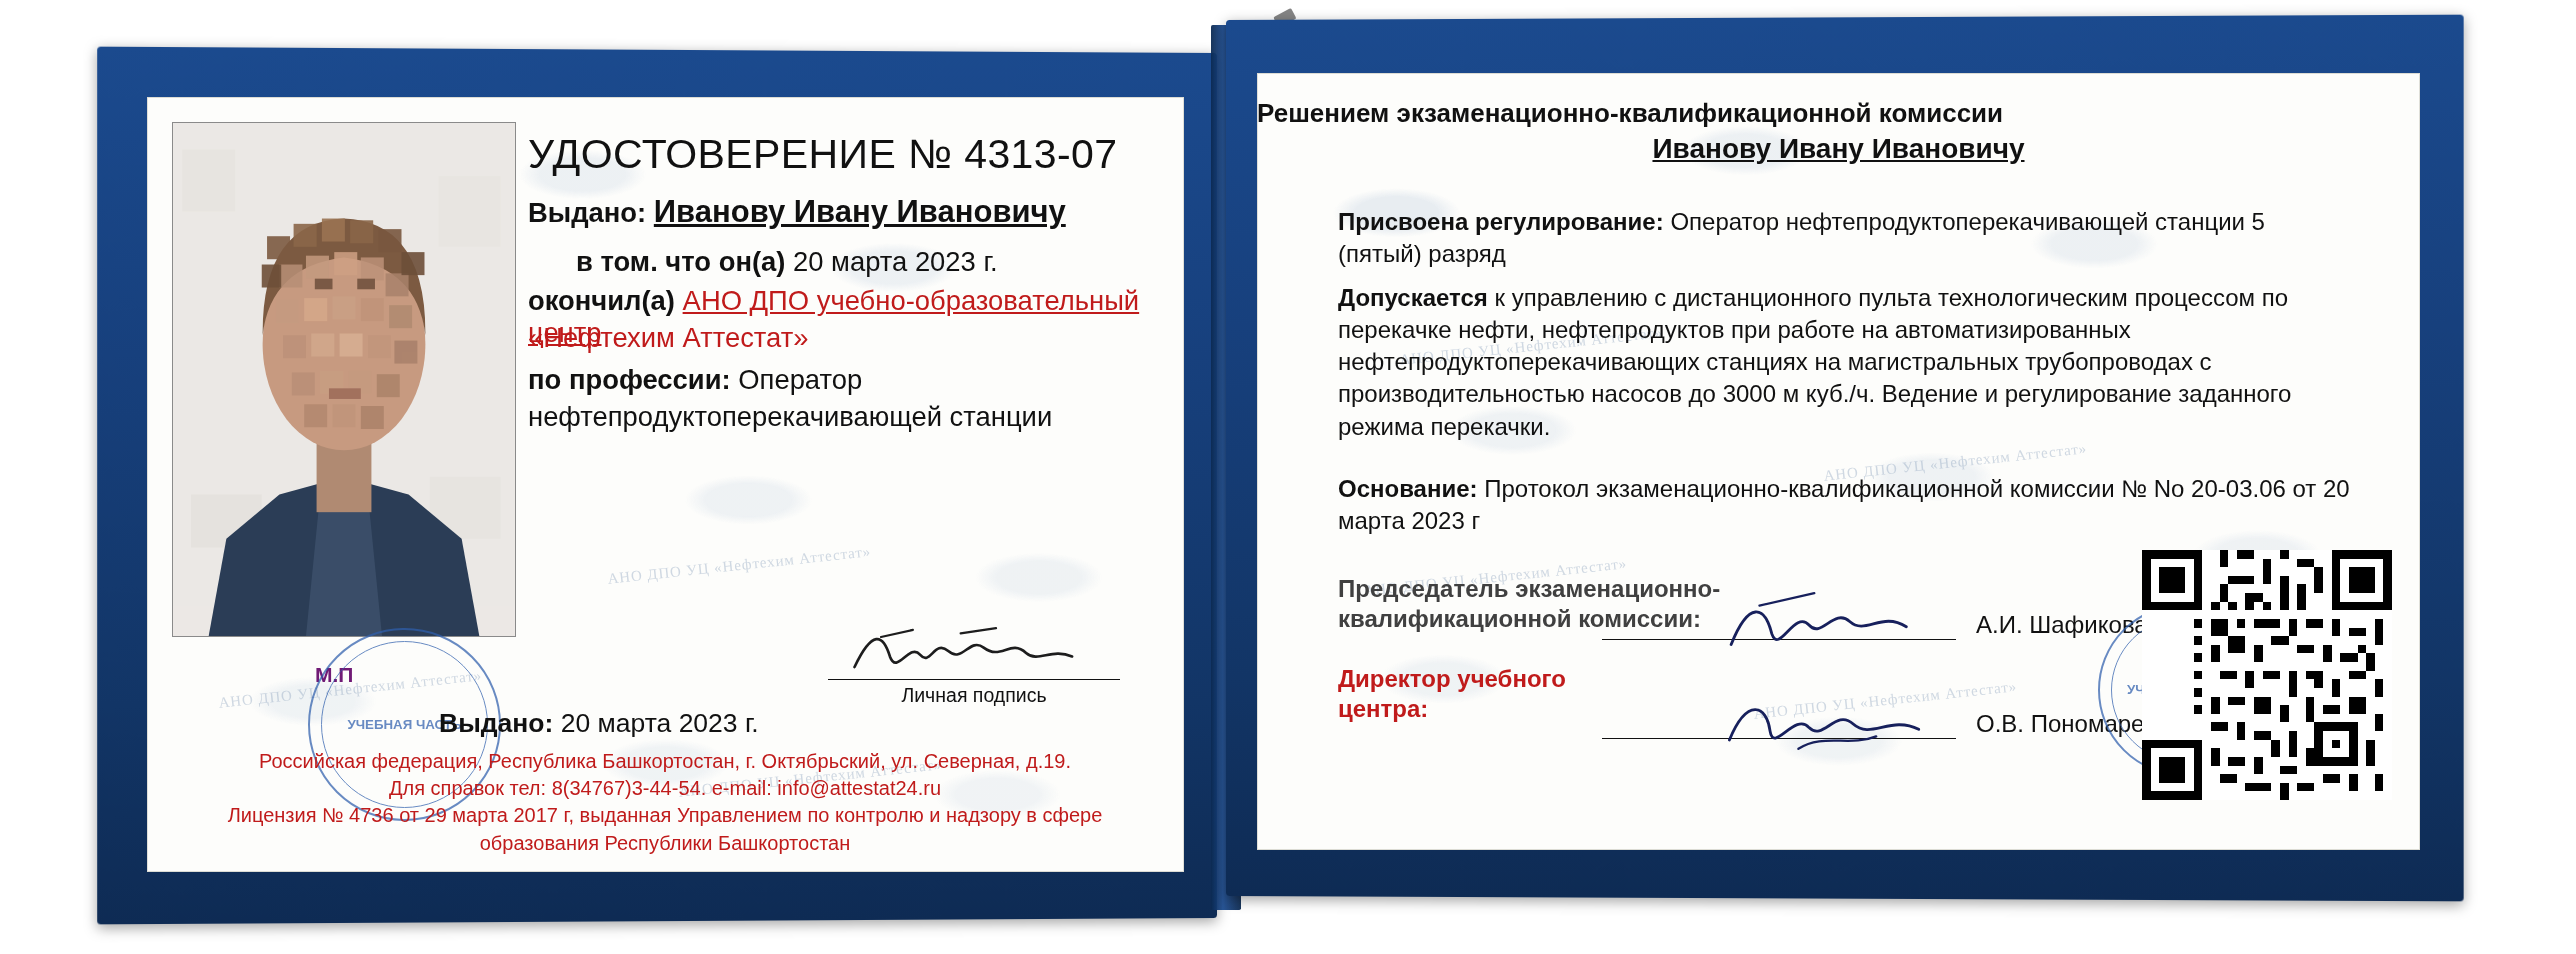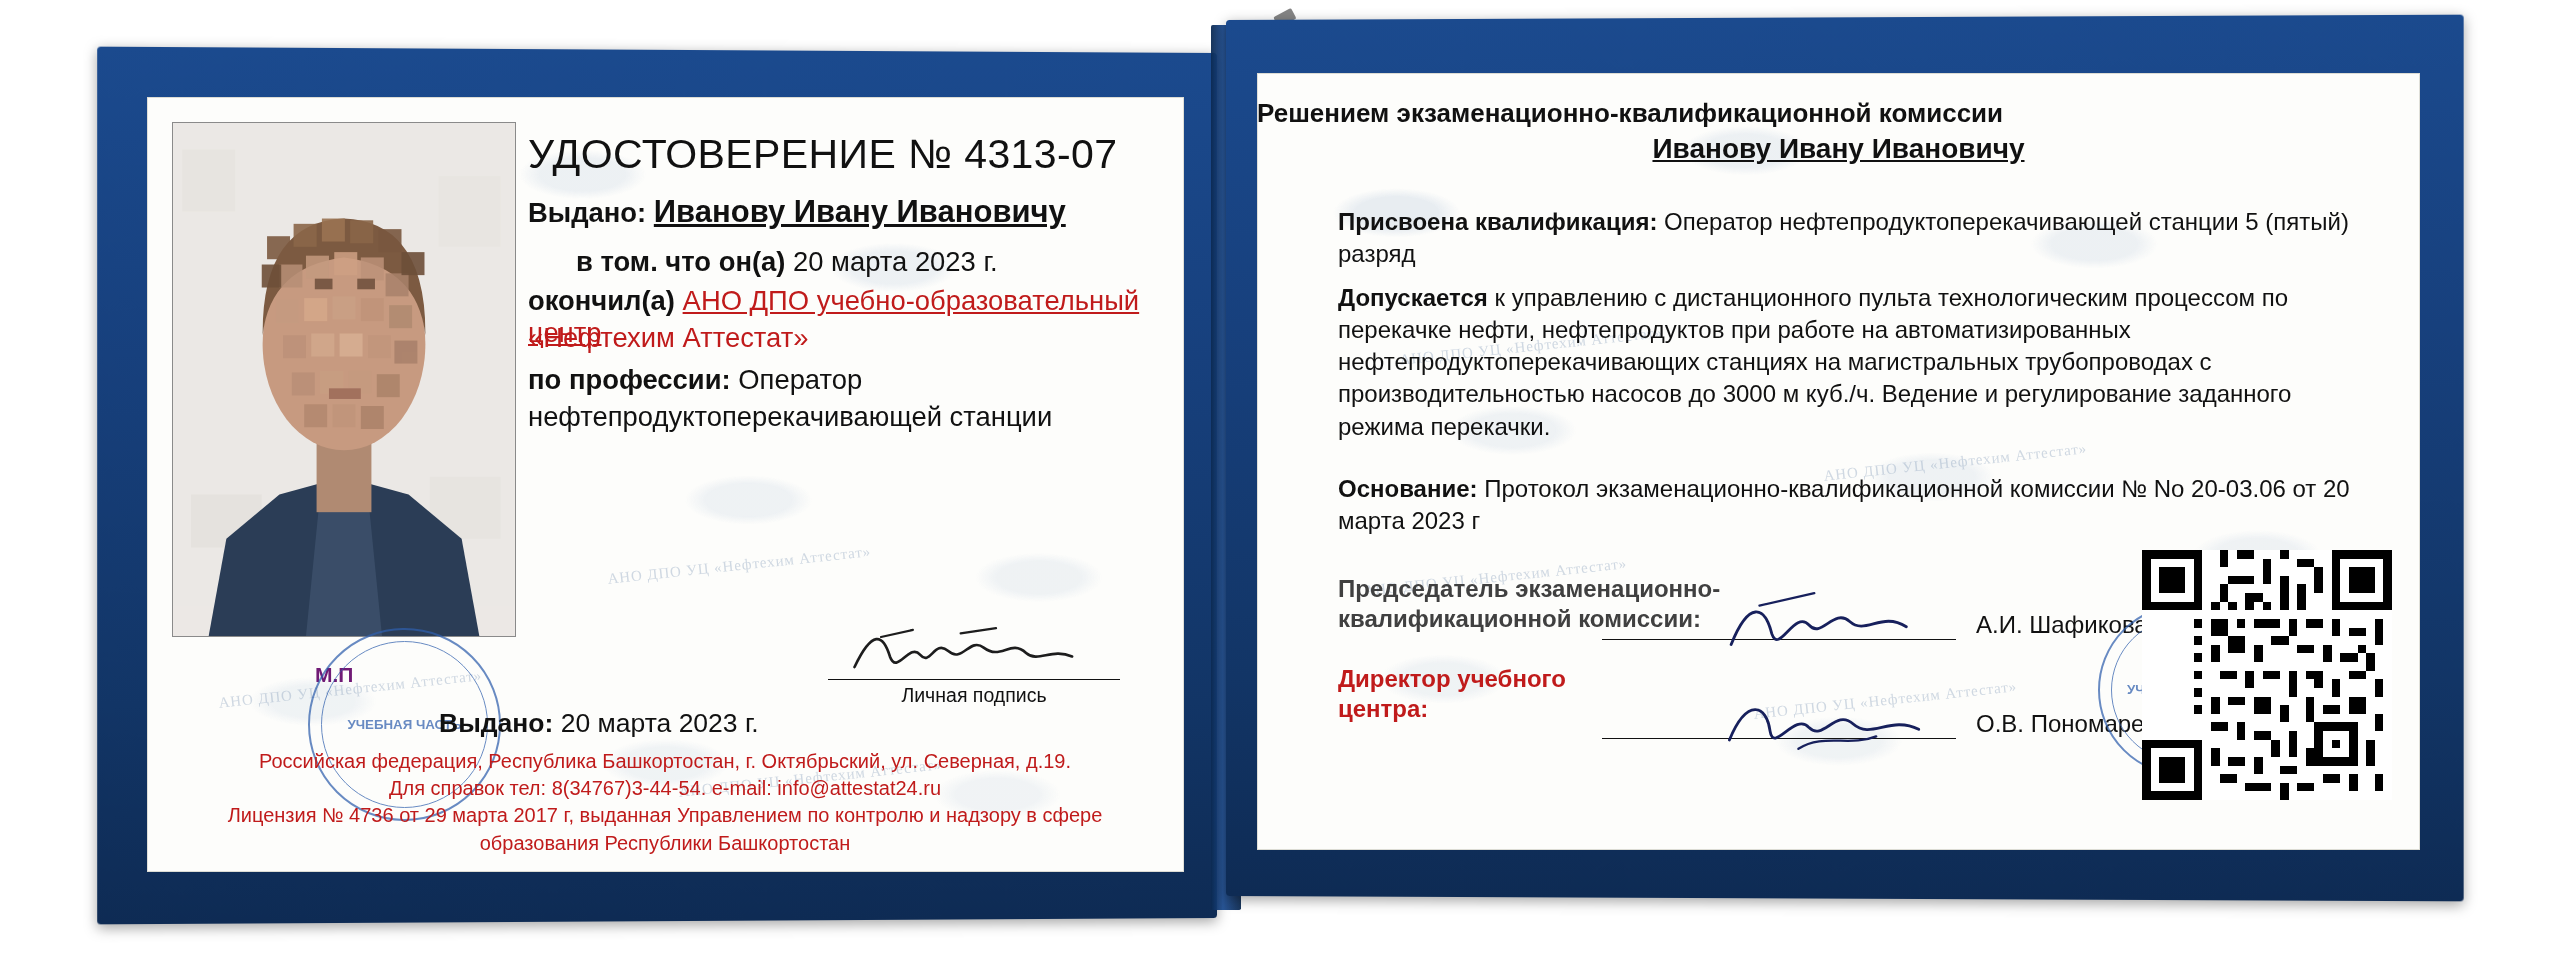--- a/index.html
+++ b/index.html
@@ -259,21 +259,21 @@
     <div class="watermark"></div>
     <div class="wm-text" style="left:142px;top:265px;">АНО ДПО УЦ «Нефтехим Аттестат»</div>
     <div class="wm-text" style="left:566px;top:381px;">АНО ДПО УЦ «Нефтехим Аттестат»</div>
     <div class="wm-text" style="left:106px;top:496px;">АНО ДПО УЦ «Нефтехим Аттестат»</div>
     <div class="wm-text" style="left:496px;top:619px;">АНО ДПО УЦ «Нефтехим Аттестат»</div>
 
     <div class="r-head">Решением экзаменационно-квалификационной комиссии</div>
     <div class="r-name">Иванову Ивану Ивановичу</div>
 
     <div class="r-para" style="top:133px;">
-      <span class="bold">Присвоена квалификация:</span>
+      <span class="bold">Присвоена регулирование:</span>
       <span>Оператор нефтепродуктоперекачивающей станции 5 (пятый) разряд</span>
     </div>
 
     <div class="r-para" style="top:209px;">
       <span class="bold">Допускается</span>
       <span>к управлению с дистанционного пульта технологическим процессом по перекачке нефти, нефтепродуктов при работе на автоматизированных нефтепродуктоперекачивающих станциях на магистральных трубопроводах с производительностью насосов до 3000 м куб./ч. Ведение и регулирование заданного режима перекачки.</span>
     </div>
 
     <div class="r-para" style="top:400px;">
       <span class="bold">Основание:</span>

